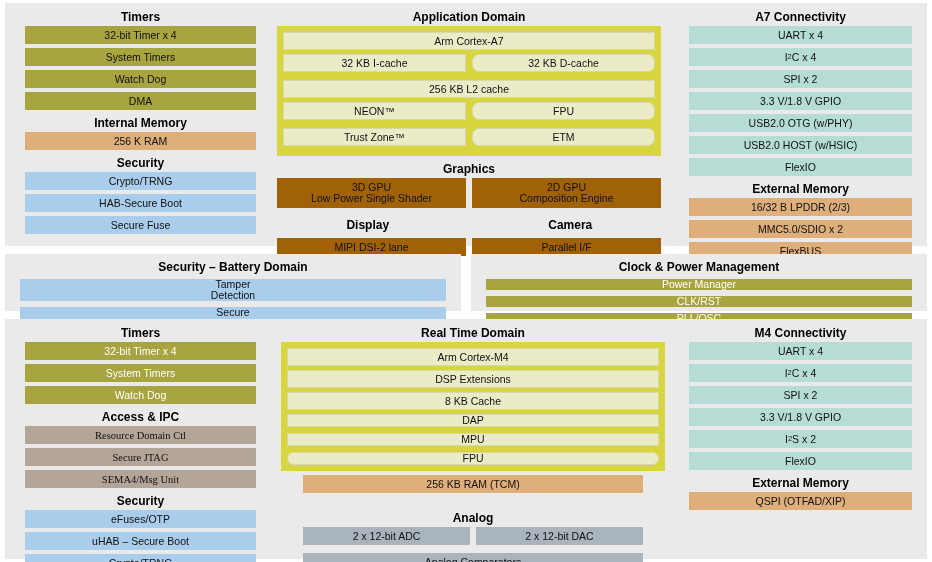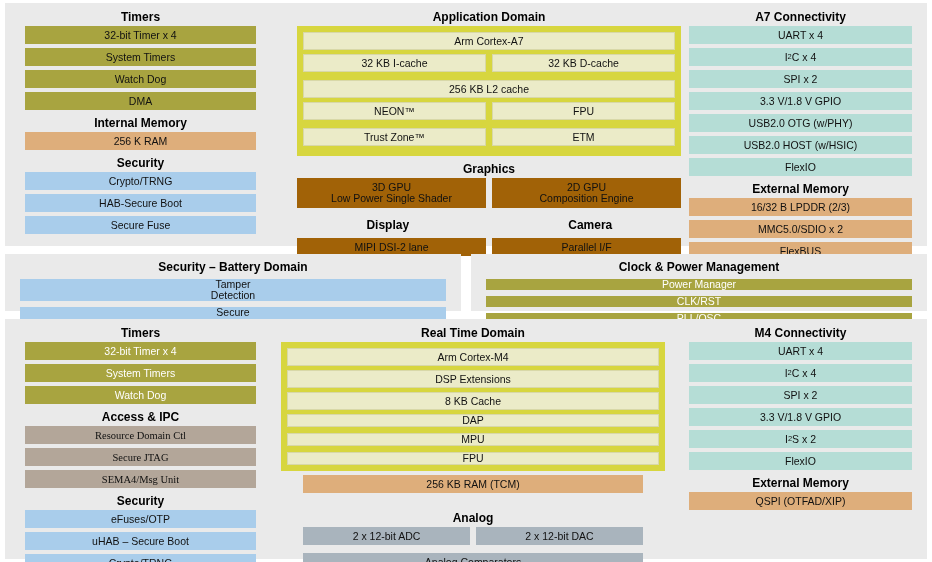--- a/index.html
+++ b/index.html
@@ -56,21 +56,21 @@
   .c-core   {background:#ebebc8;color:#111;border:1px solid #d8d8a8;}
 
   
   .core-frame{
     background:#d7d63f;
     padding:6px;
     box-sizing:border-box;
     margin-bottom:4px;
   }
   .core-frame .blk{margin-bottom:4px;}
-  .core-frame .blk:last-child{margin-bottom:0;}
+  .core-frame .blk:last-child{margin-bottom:0;border-radius:7px;}
 
   .row2{display:flex;gap:6px;margin-bottom:4px;}
   .row2 .blk{flex:1;margin-bottom:4px;}
   .row3{display:flex;gap:6px;margin-bottom:4px;flex-direction:column;}
   .row3 .blk{flex:1;margin-bottom:0;}
   .row2:last-child,.row3:last-child{margin-bottom:0;}
 
   .tall{height:30px;}
   .sup{font-size:7.5px;vertical-align:super;line-height:0;}
 </style>
@@ -90,21 +90,21 @@
 
       <div class="grp-title">Internal Memory</div>
       <div class="blk c-tan">256 K RAM</div>
 
       <div class="grp-title">Security</div>
       <div class="blk c-blue">Crypto/TRNG</div>
       <div class="blk c-blue">HAB-Secure Boot</div>
       <div class="blk c-blue">Secure Fuse</div>
     </div>
 
-    <div class="col" style="left:292px;top:5px;width:384px;">
+    <div class="col" style="left:272px;top:5px;width:384px;">
       <div class="grp-title">Application Domain</div>
 
       <div class="core-frame">
         <div class="blk c-core">Arm Cortex-A7</div>
         <div class="row2">
           <div class="blk c-core">32 KB I-cache</div>
           <div class="blk c-core">32 KB D-cache</div>
         </div>
         <div class="blk c-core">256 KB L2 cache</div>
         <div class="row2">

